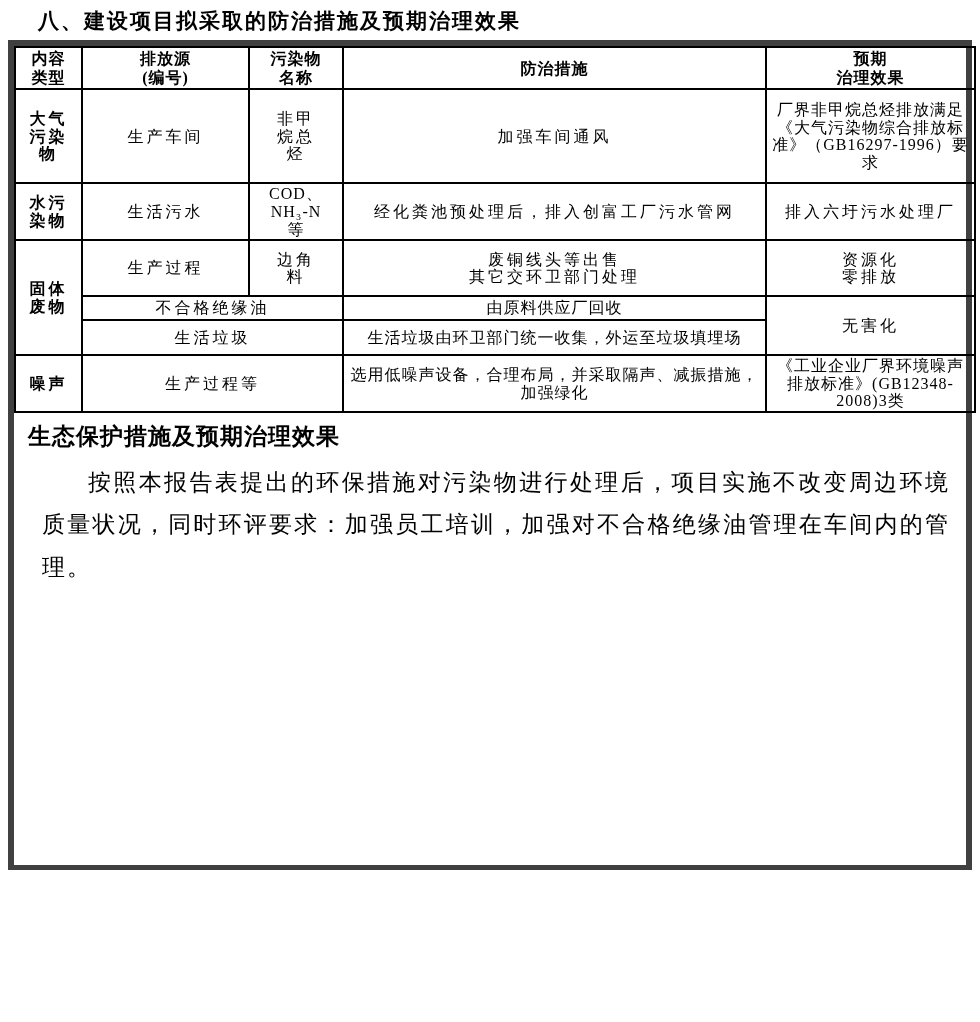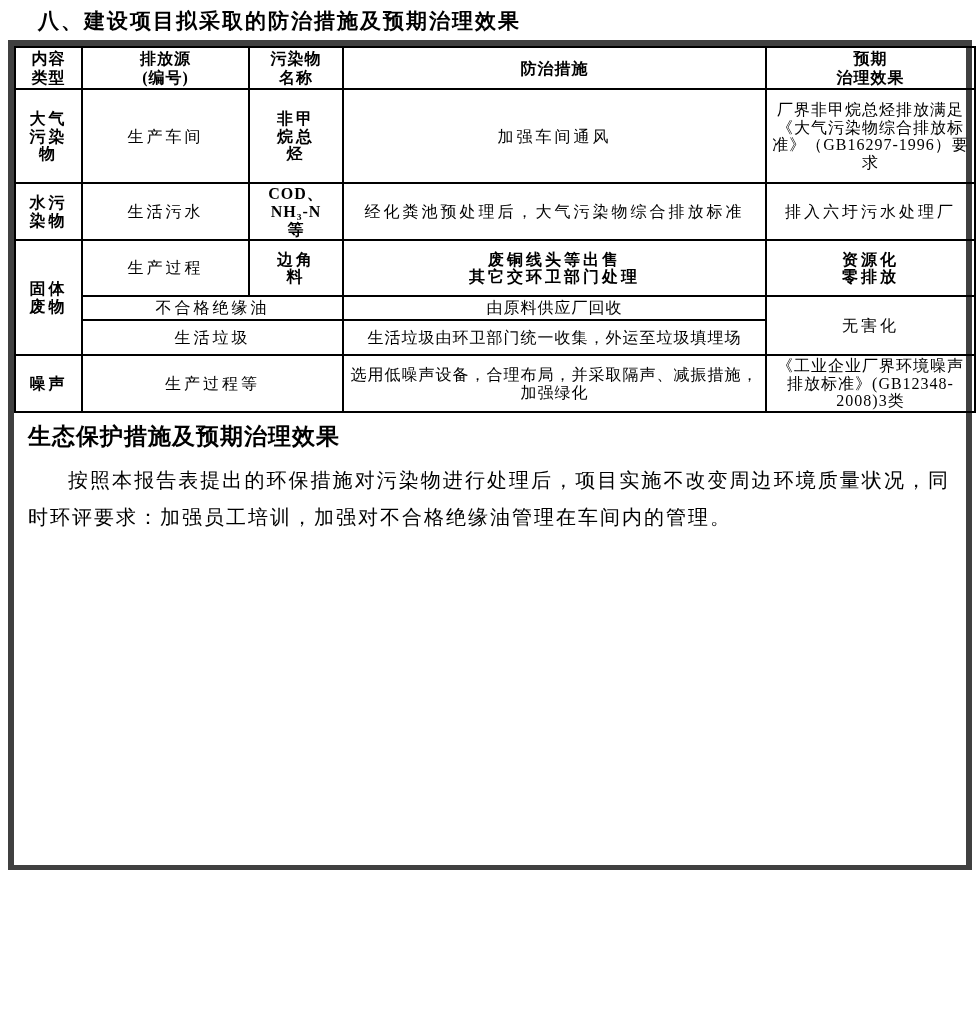--- a/index.html
+++ b/index.html
@@ -47,21 +47,21 @@
     font-weight: bold;
     letter-spacing: 1px;
     line-height: 1.2;
   }
   td.cat {
     font-weight: bold;
     font-size: 17px;
     letter-spacing: 1px;
     line-height: 1.25;
   }
-  .pre { white-space: pre-line; font-weight: bold; }
+  .pre { white-space: pre-line; }
   .tight { letter-spacing: 1px !important; line-height: 1.06; }
 
   tr.r-head  { height: 38px; }
   tr.r-air   { height: 94px; }
   tr.r-water { height: 55px; }
   tr.r-s1    { height: 56px; }
   tr.r-s2    { height: 24px; }
   tr.r-s3    { height: 35px; }
   tr.r-noise { height: 56px; }
 
@@ -70,26 +70,26 @@
     padding: 6px 12px 0 12px;
   }
   .eco-heading {
     font-family: "Liberation Sans", "DejaVu Sans", sans-serif;
     font-weight: bold;
     font-size: 23px;
     letter-spacing: 1px;
     margin: 2px 0 2px 2px;
   }
   .eco-paragraph {
-    font-size: 20px;
+    font-size: 23px;
     line-height: 1.85;
     letter-spacing: 2px;
     text-indent: 2em;
     text-align: justify;
-    margin: 10px 4px 0 2px;
+    margin: 10px 4px 0 16px;
   }
 
   .footer {
     position: absolute;
     left: 0; right: 0;
     top: 998px;
     text-align: left;
     font-size: 15px;
     font-weight: bold;
     letter-spacing: 1px;
@@ -138,21 +138,21 @@
         <td class="tight">厂界非甲烷总烃排放满足《大气污染物综合排放标准》（GB16297-1996）要求</td>
       </tr>
 
       <tr class="r-water">
         <td class="cat pre">水污
 染物</td>
         <td>生活污水</td>
         <td class="pre tight">COD、
 NH₃-N
 等</td>
-        <td>经化粪池预处理后，大气污染物综合排放标准</td>
+        <td>经化粪池预处理后，排入创富工厂污水管网</td>
         <td>排入六圩污水处理厂</td>
       </tr>
 
       <tr class="r-s1">
         <td class="cat pre" rowspan="3">固体
 废物</td>
         <td>生产过程</td>
         <td class="pre">边角
 料</td>
         <td class="pre">废铜线头等出售

